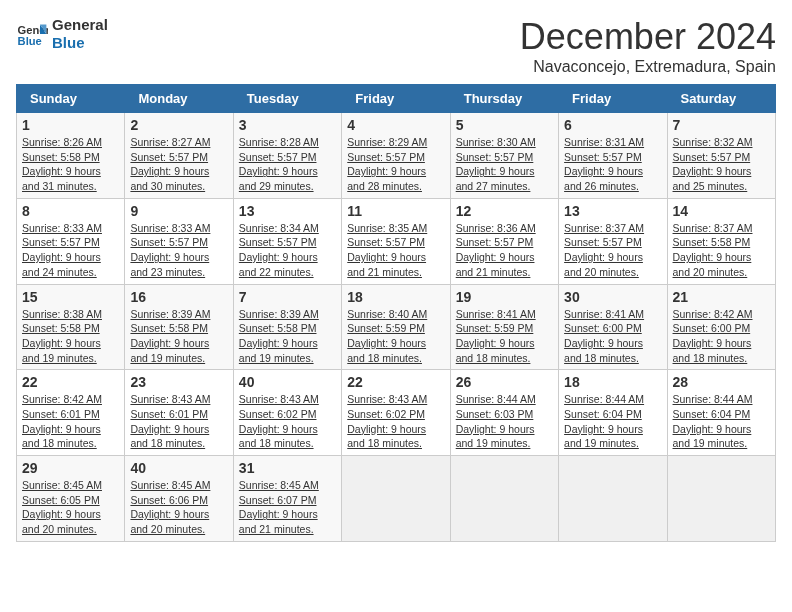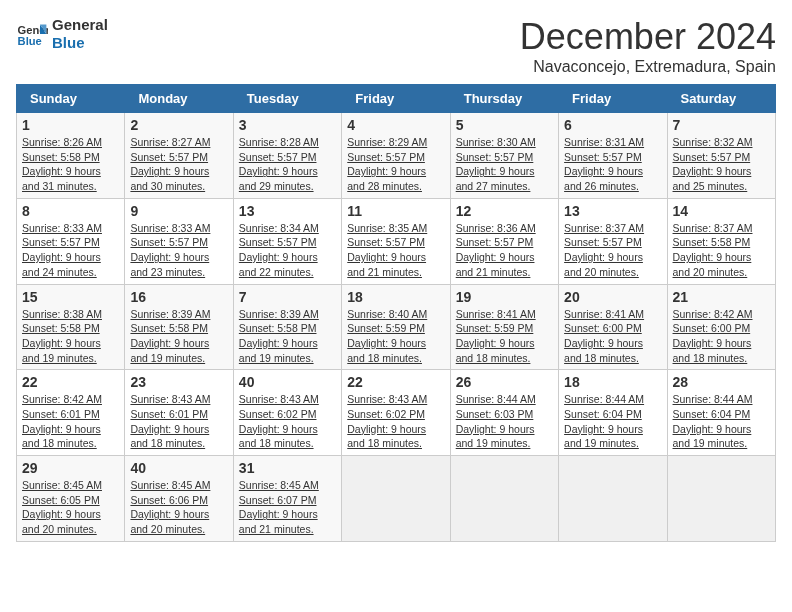--- a/index.html
+++ b/index.html
@@ -288,21 +288,21 @@
         <td>
         <span class="day-number">19</span>
         <div class="day-info">
           Sunrise: 8:41 AM<br>
           Sunset: 5:59 PM<br>
           Daylight: 9 hours<br>
           and 18 minutes.
         </div>
       </td>
         <td>
-        <span class="day-number">20</span>
+        <span class="day-number">30</span>
         <div class="day-info">
           Sunrise: 8:41 AM<br>
           Sunset: 6:00 PM<br>
           Daylight: 9 hours<br>
           and 18 minutes.
         </div>
       </td>
         <td>
         <span class="day-number">21</span>
         <div class="day-info">

